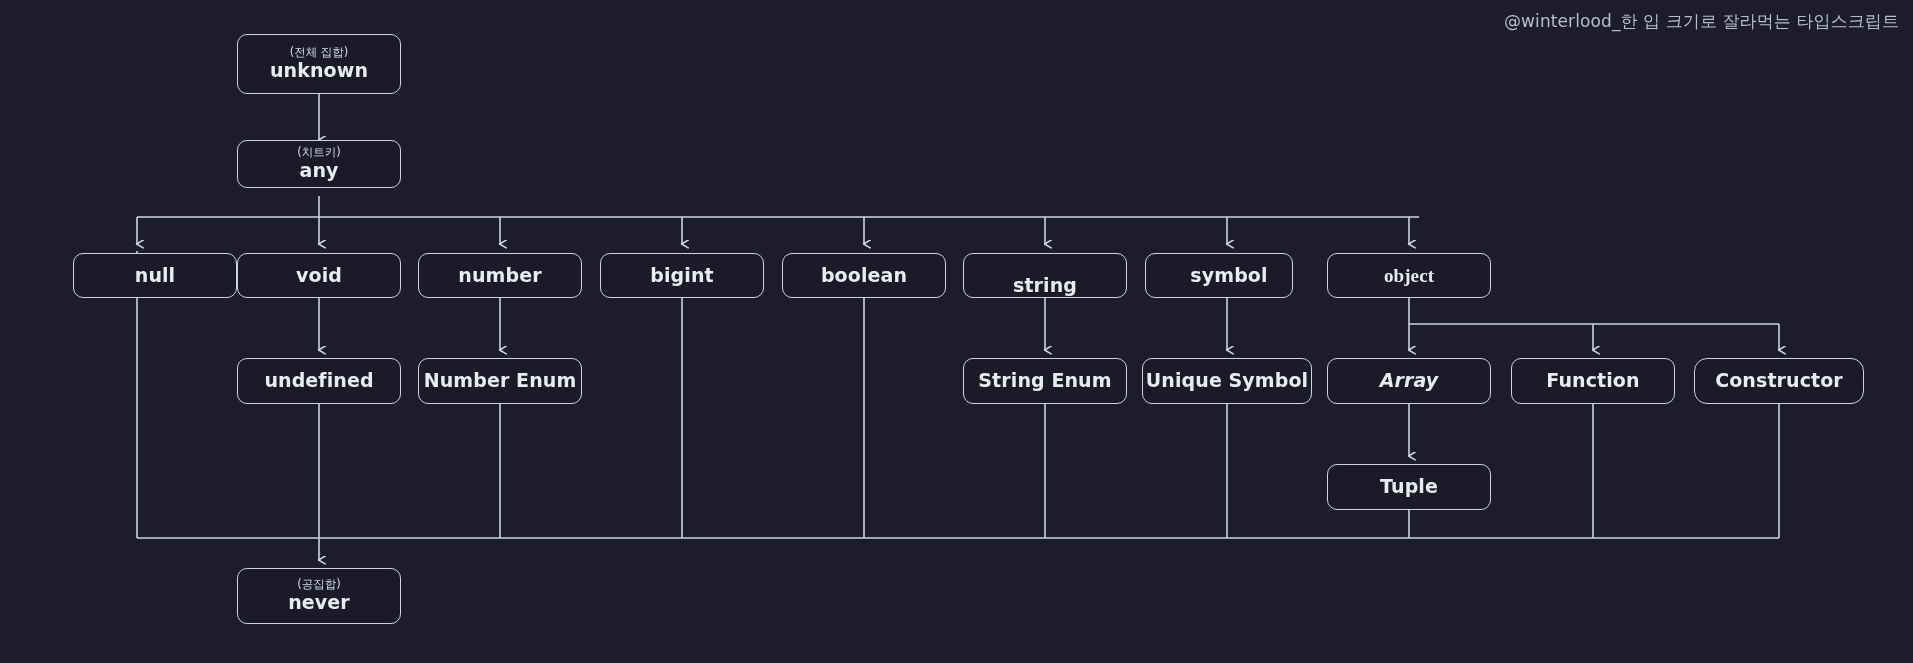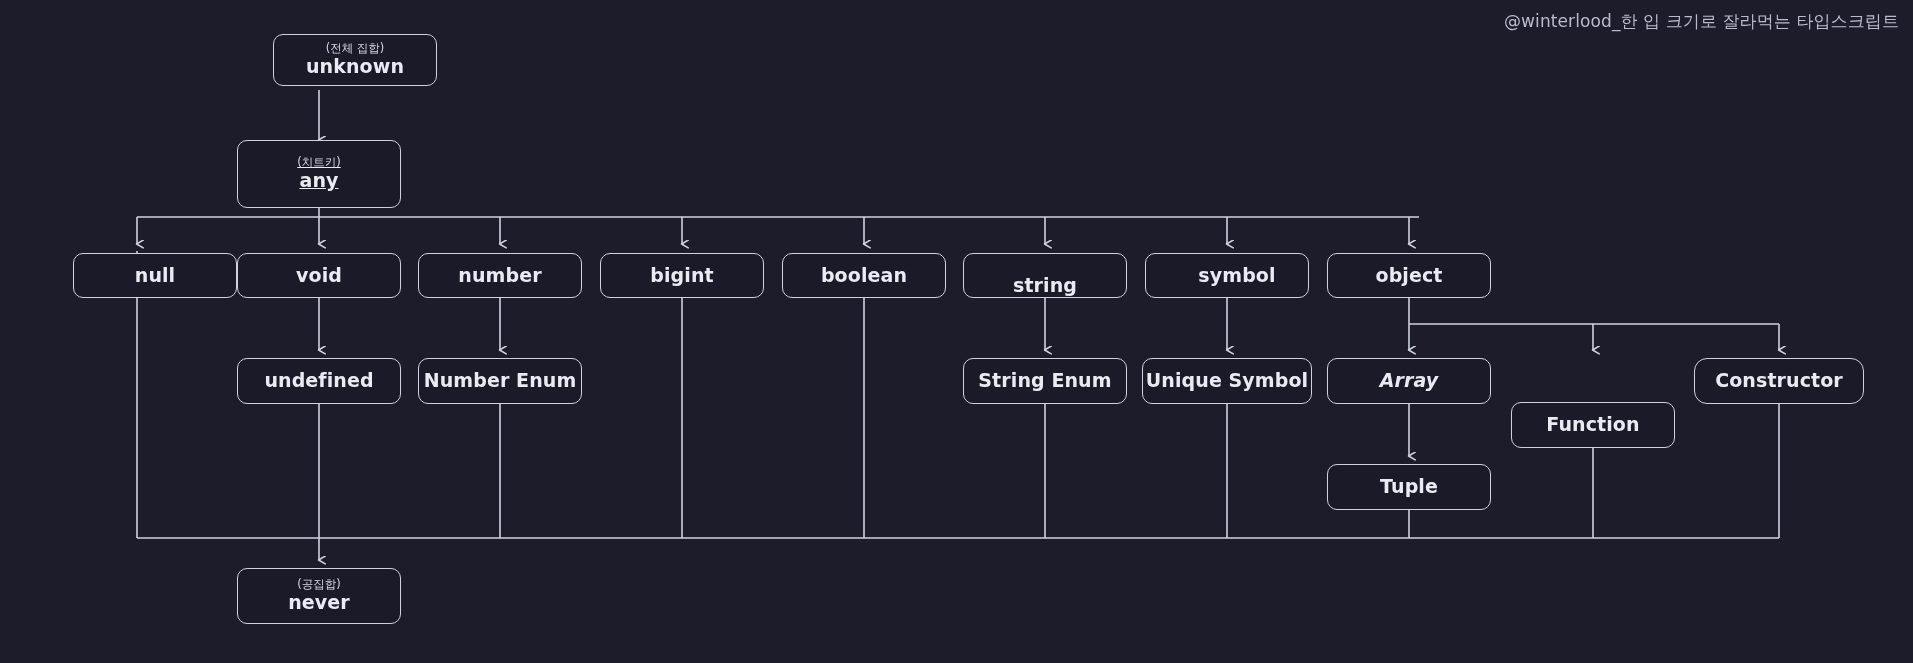--- a/index.html
+++ b/index.html
@@ -90,26 +90,26 @@
       <line x1="1779" y1="404" x2="1779" y2="538"></line>
       <line x1="1409" y1="510" x2="1409" y2="538"></line>
 
       <line x1="137" y1="538" x2="1779" y2="538"></line>
 
       <line x1="319" y1="404" x2="319" y2="560" marker-end="url(#ar)"></line>
 
     </g>
   </svg>
 
-  <div class="node" style="left:237px;top:34px;width:164px;height:52px;margin-left:36px;">
+  <div class="node" style="left:237px;top:34px;width:164px;height:60px;">
     <div class="sub">(전체 집합)</div>
     <div class="ttl">unknown</div>
   </div>
 
-  <div class="node" style="left:237px;top:140px;width:164px;height:68px;text-decoration:underline;">
+  <div class="node" style="left:237px;top:140px;width:164px;height:48px;">
     <div class="sub">(치트키)</div>
     <div class="ttl">any</div>
   </div>
 
   <div class="node plain" style="left:55px;top:253px;width:164px;height:45px;margin-left:18px;">
     <div class="ttl">null</div>
   </div>
   <div class="node plain" style="left:237px;top:253px;width:164px;height:45px;">
     <div class="ttl">void</div>
   </div>
@@ -118,43 +118,43 @@
   </div>
   <div class="node plain" style="left:600px;top:253px;width:164px;height:45px;">
     <div class="ttl">bigint</div>
   </div>
   <div class="node plain" style="left:782px;top:253px;width:164px;height:45px;text-align:center;">
     <div class="ttl">boolean</div>
   </div>
   <div class="node plain" style="left:963px;top:253px;width:164px;height:45px;justify-content:flex-end;">
     <div class="ttl">string</div>
   </div>
-  <div class="node plain" style="left:1145px;top:253px;width:164px;height:45px;padding-left:20px;">
+  <div class="node plain" style="left:1145px;top:253px;width:148px;height:45px;padding-left:20px;">
     <div class="ttl">symbol</div>
   </div>
-  <div class="node plain" style="left:1327px;top:253px;width:164px;height:45px;">
+  <div class="node plain" style="left:1327px;top:253px;width:164px;height:45px;font-family:Liberation Serif, serif;">
     <div class="ttl">object</div>
   </div>
 
   <div class="node plain" style="left:237px;top:358px;width:164px;height:46px;">
     <div class="ttl">undefined</div>
   </div>
   <div class="node plain" style="left:418px;top:358px;width:164px;height:46px;text-align:right;">
     <div class="ttl">Number Enum</div>
   </div>
   <div class="node plain" style="left:963px;top:358px;width:164px;height:46px;">
     <div class="ttl">String Enum</div>
   </div>
   <div class="node plain" style="left:1142px;top:358px;width:170px;height:46px;">
     <div class="ttl">Unique Symbol</div>
   </div>
   <div class="node plain" style="left:1327px;top:358px;width:164px;height:46px;font-style:italic;">
     <div class="ttl">Array</div>
   </div>
-  <div class="node plain" style="left:1511px;top:358px;width:164px;height:46px;margin-top:44px;">
+  <div class="node plain" style="left:1511px;top:358px;width:164px;height:46px;">
     <div class="ttl">Function</div>
   </div>
   <div class="node plain" style="left:1694px;top:358px;width:170px;height:46px;border-radius:13px;">
     <div class="ttl">Constructor</div>
   </div>
 
   <div class="node plain" style="left:1327px;top:464px;width:164px;height:46px;">
     <div class="ttl">Tuple</div>
   </div>
 

